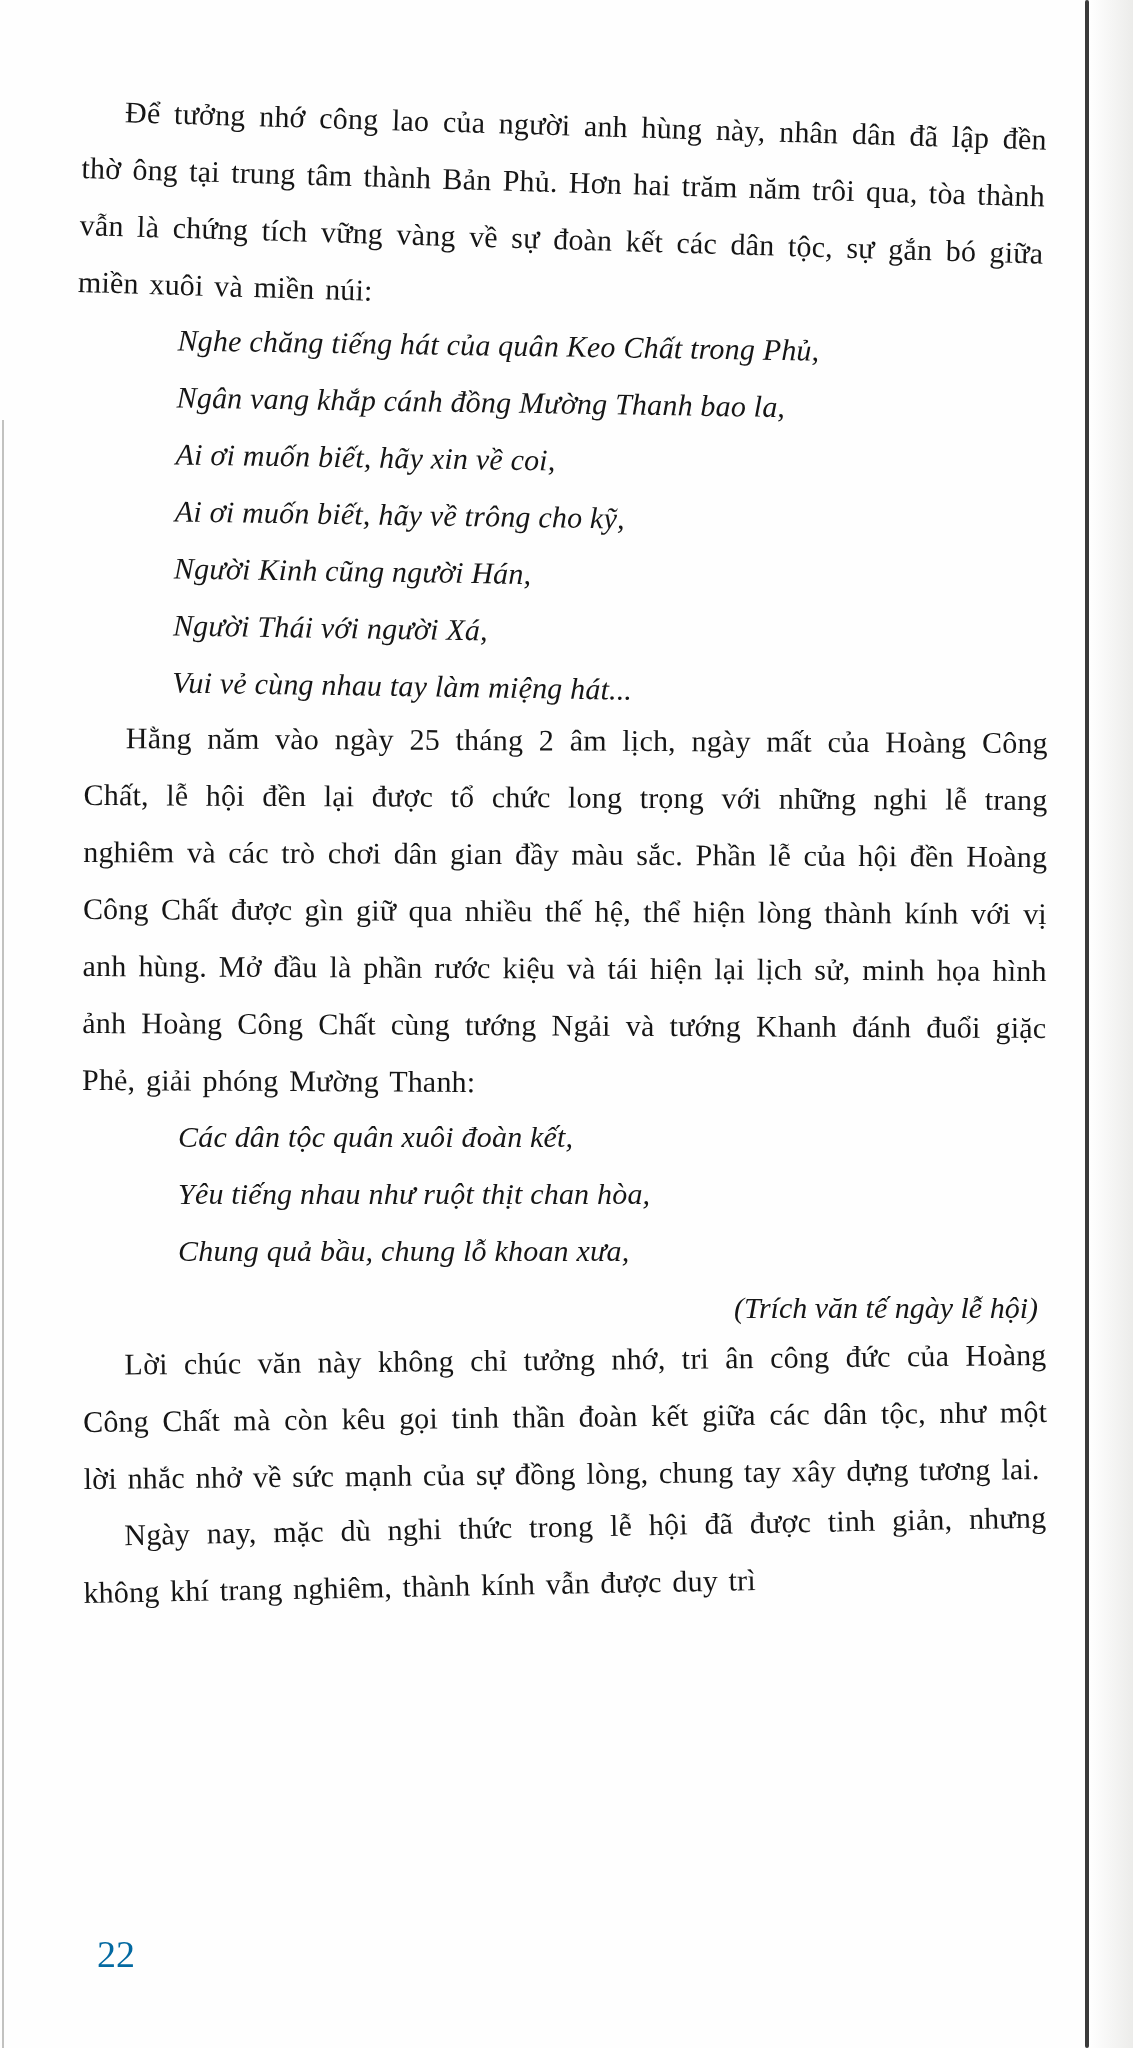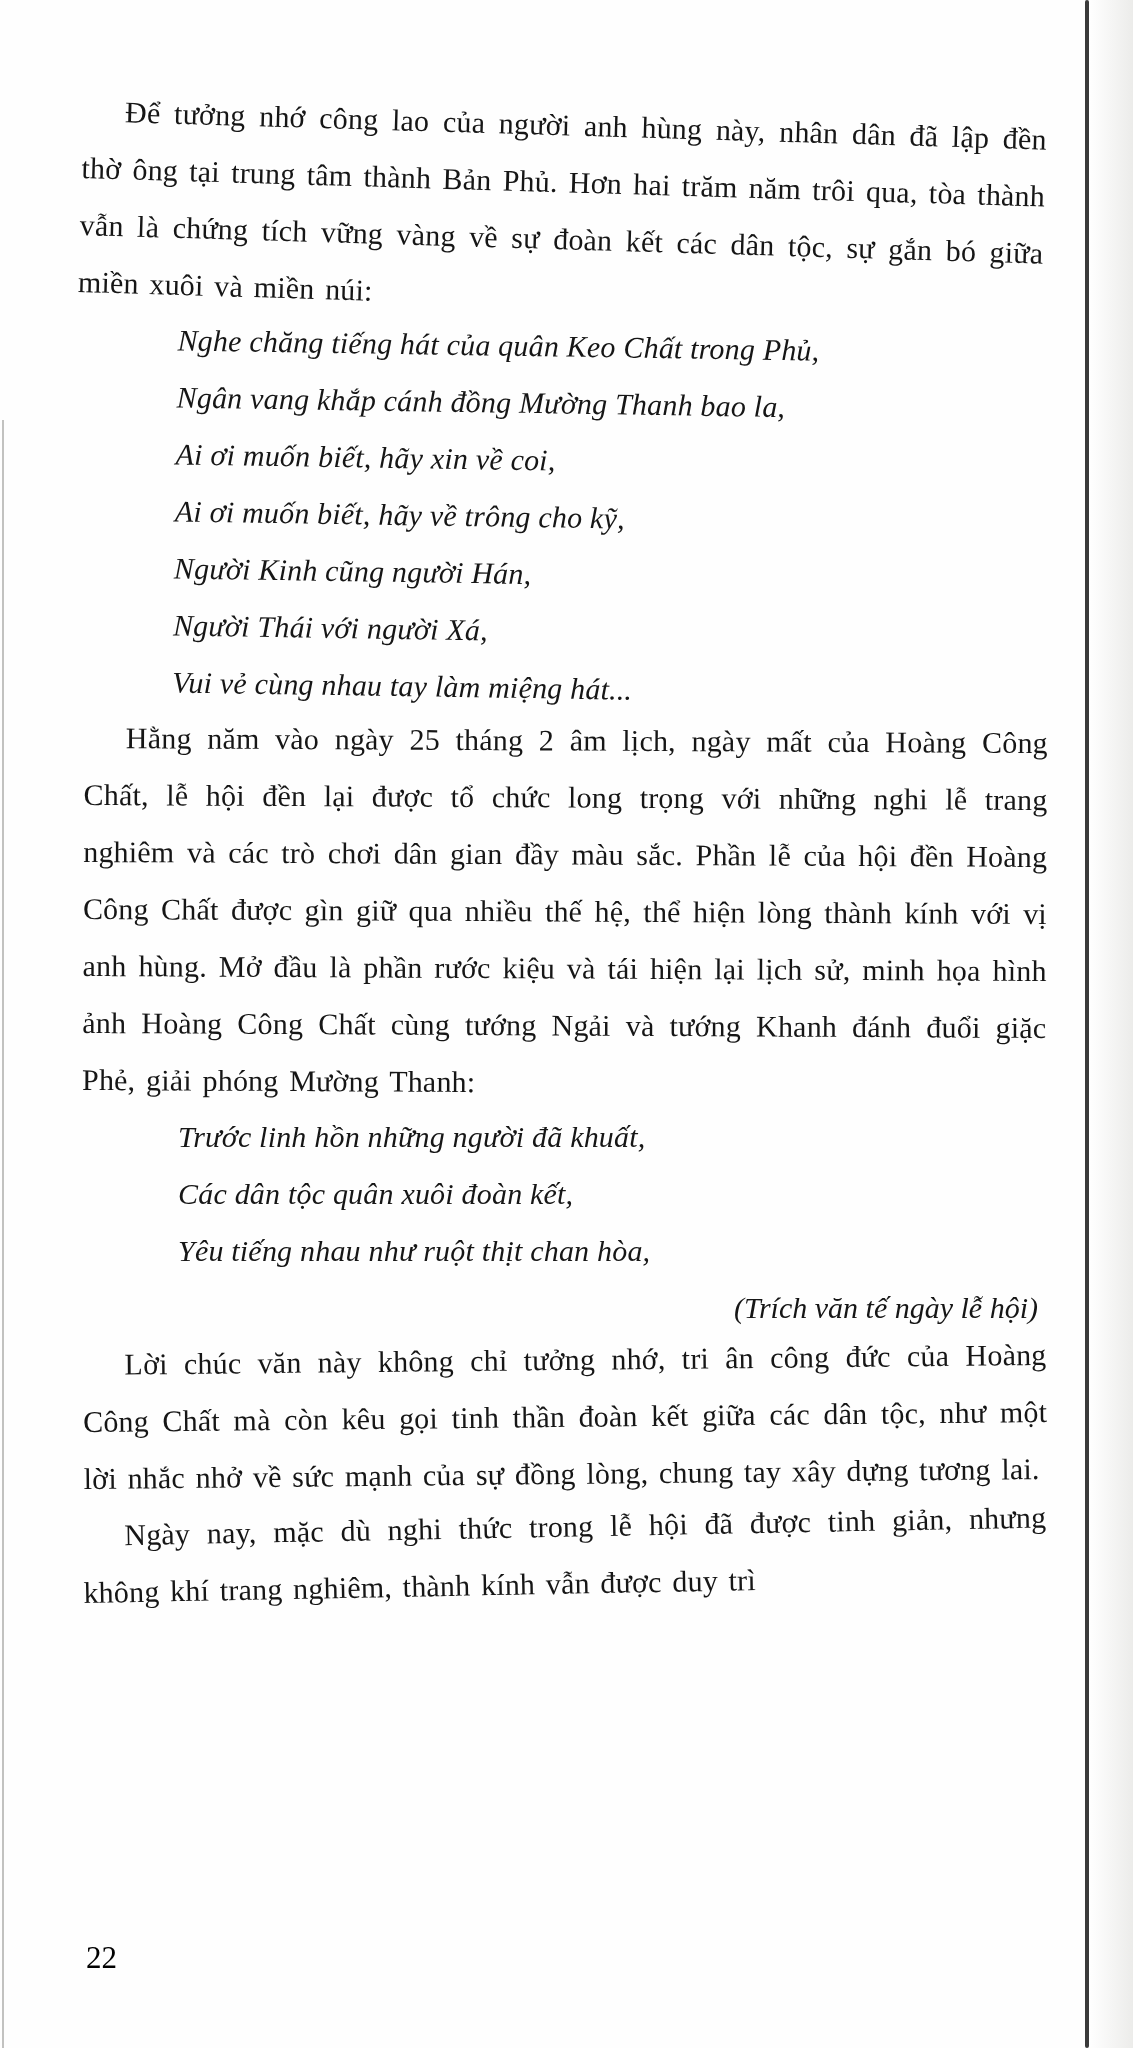--- a/index.html
+++ b/index.html
@@ -78,24 +78,24 @@
     padding-right: 10px;
     font-family: Liberation Serif, serif;
   }
   .tilt-strong   { transform: rotate(1.7deg);  transform-origin: left top; }
   .tilt-mid     { transform: rotate(0.9deg);  transform-origin: left top; }
   .tilt-slight  { transform: rotate(0.3deg);  transform-origin: left top; }
   .tilt-neg     { transform: rotate(-0.6deg); transform-origin: left bottom; }
   .tilt-neg-strong { transform: rotate(-1.1deg); transform-origin: left bottom; }
   .page-number {
     position: absolute;
-    left: 86px;
+    left: 97px;
     bottom: 72px;
-    font-size: 31px;
-    color: #000000;
+    font-size: 38px;
+    color: #0369a1;
   }
 </style>
 </head>
 <body>
 
 <div class="page">
 
   <div class="edge-right-shadow"></div>
   <div class="edge-right"></div>
   <div class="edge-left"></div>
@@ -110,23 +110,23 @@
       <p>Ai ơi muốn biết, hãy xin về coi,</p>
       <p>Ai ơi muốn biết, hãy về trông cho kỹ,</p>
       <p>Người Kinh cũng người Hán,</p>
       <p>Người Thái với người Xá,</p>
       <p>Vui vẻ cùng nhau tay làm miệng hát...</p>
     </div>
 
     <p class="para tilt-slight">Hằng năm vào ngày 25 tháng 2 âm lịch, ngày mất của Hoàng Công Chất, lễ hội đền lại được tổ chức long trọng với những nghi lễ trang nghiêm và các trò chơi dân gian đầy màu sắc. Phần lễ của hội đền Hoàng Công Chất được gìn giữ qua nhiều thế hệ, thể hiện lòng thành kính với vị anh hùng. Mở đầu là phần rước kiệu và tái hiện lại lịch sử, minh họa hình ảnh Hoàng Công Chất cùng tướng Ngải và tướng Khanh đánh đuổi giặc Phẻ, giải phóng Mường Thanh:</p>
 
     <div class="verse">
-      <p>Trước linh hồn những người đã khuất,</p>
       <p>Các dân tộc quân xuôi đoàn kết,</p>
       <p>Yêu tiếng nhau như ruột thịt chan hòa,</p>
+      <p>Chung quả bầu, chung lỗ khoan xưa,</p>
     </div>
 
     <p class="attribution">(Trích văn tế ngày lễ hội)</p>
 
     <p class="para tilt-neg">Lời chúc văn này không chỉ tưởng nhớ, tri ân công đức của Hoàng Công Chất mà còn kêu gọi tinh thần đoàn kết giữa các dân tộc, như một lời nhắc nhở về sức mạnh của sự đồng lòng, chung tay xây dựng tương lai.</p>
 
     <p class="para tilt-neg-strong">Ngày nay, mặc dù nghi thức trong lễ hội đã được tinh giản, nhưng không khí trang nghiêm, thành kính vẫn được duy trì</p>
 
   </div>
 

